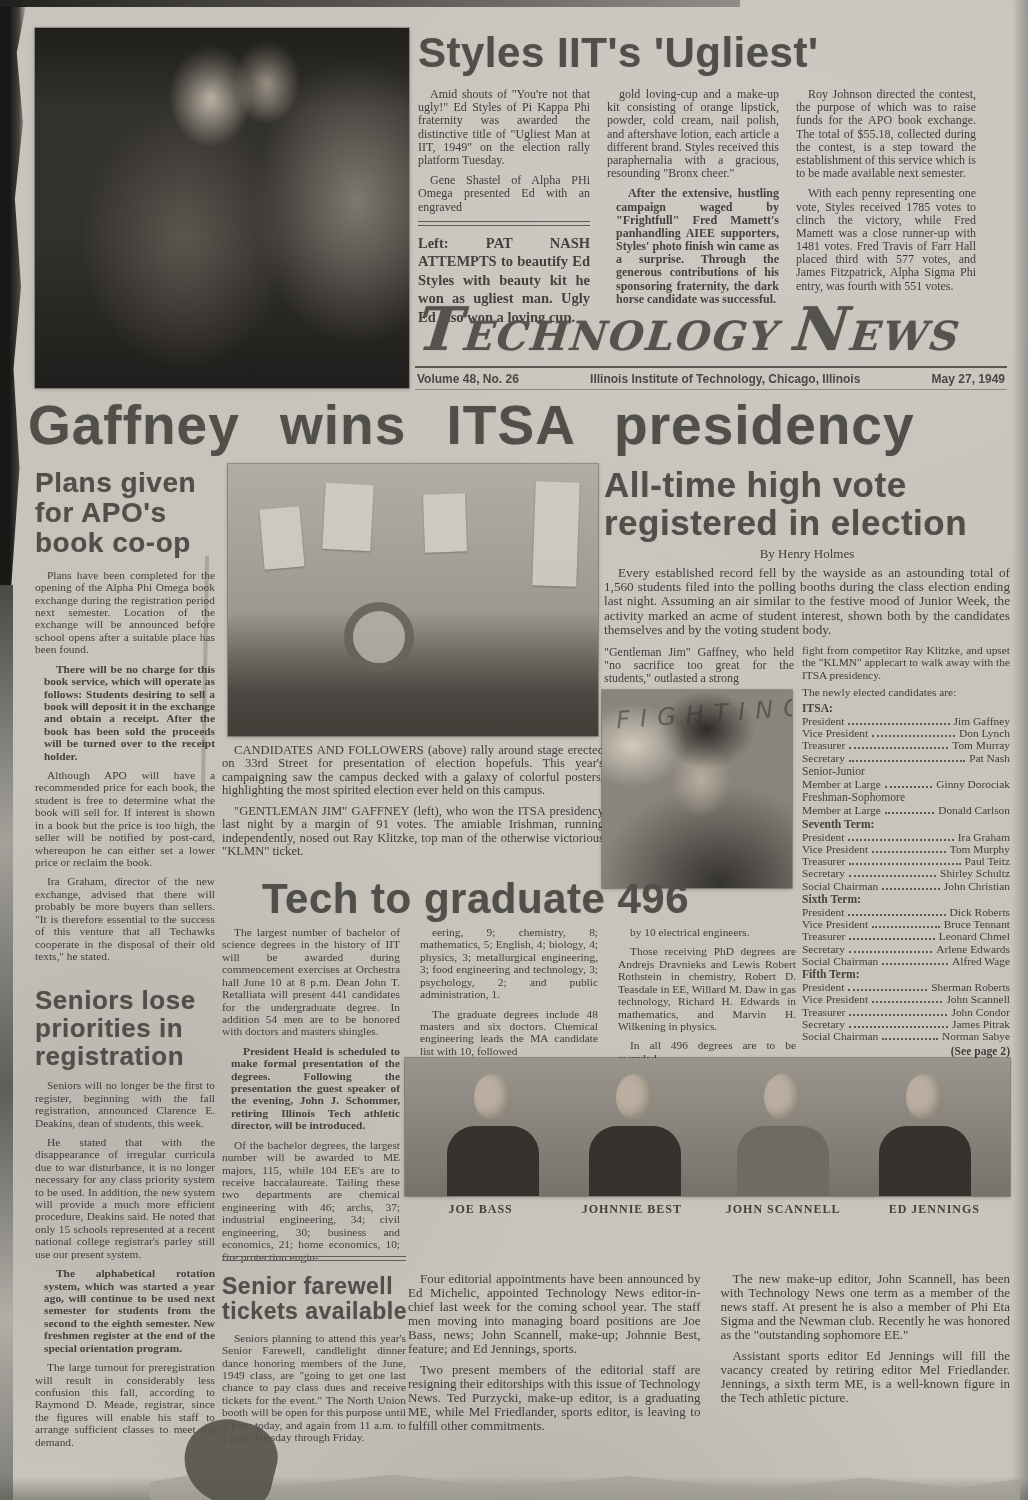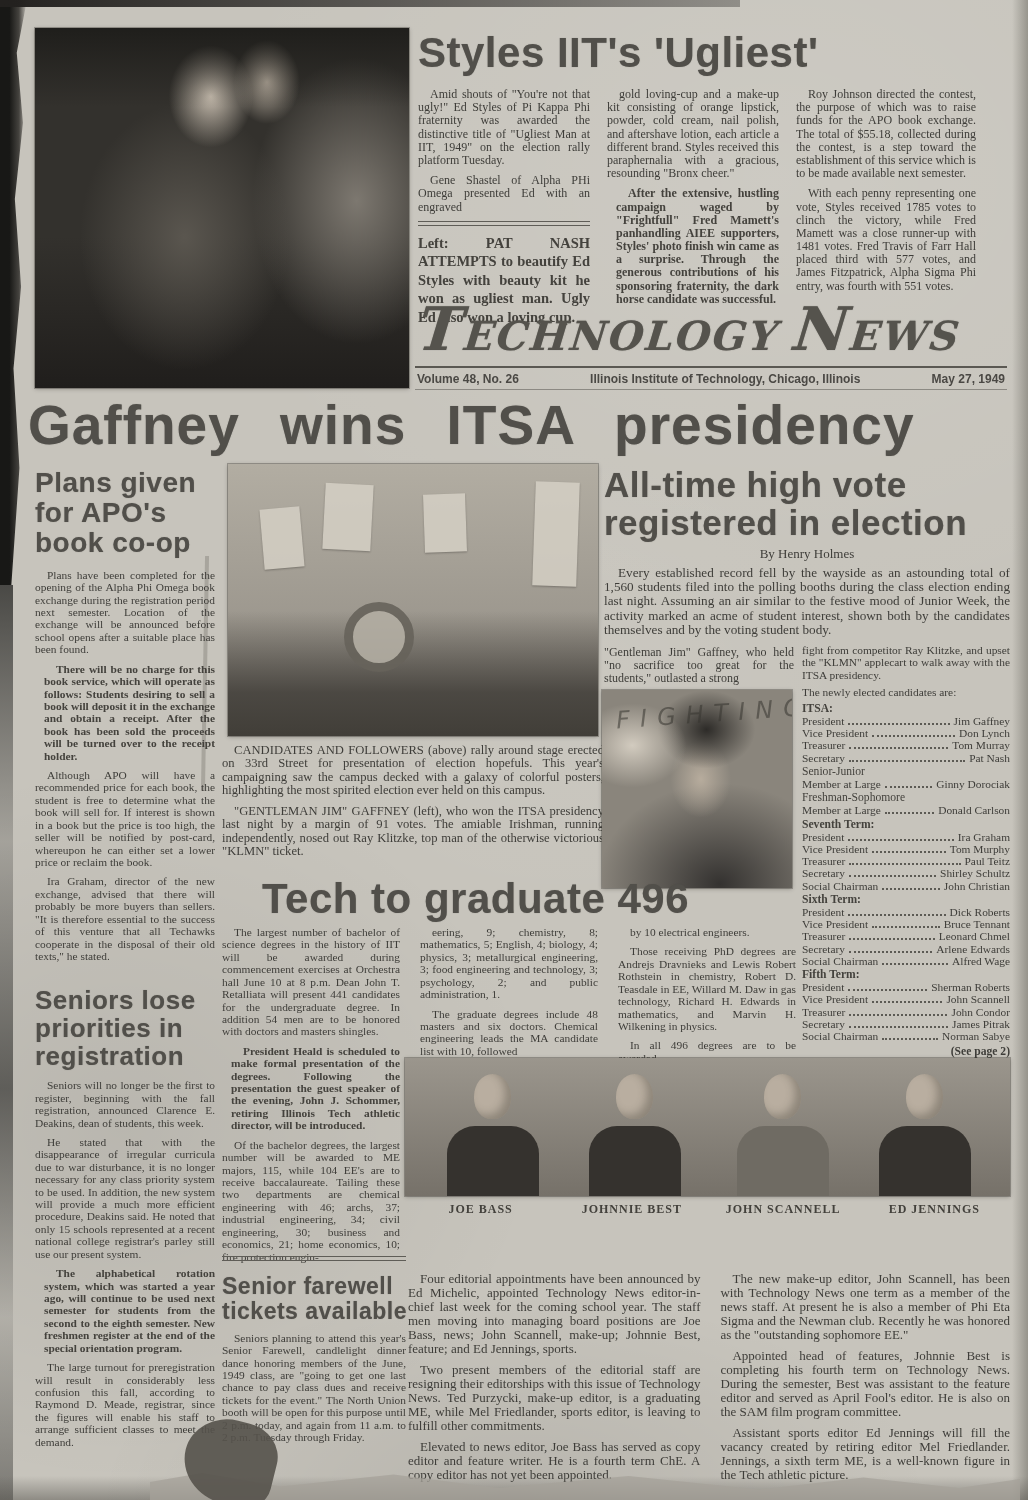--- a/index.html
+++ b/index.html
@@ -359,25 +359,23 @@
     <span>JOE BASS</span>
     <span>JOHNNIE BEST</span>
     <span>JOHN SCANNELL</span>
     <span>ED JENNINGS</span>
   </div>
 
   <div class="abs" style="left:408px; top:1272px; width:602px; display:flex; gap:20px;">
     <div class="bodycol sz-l" style="width:296px;">
       <p>Four editorial appointments have been announced by Ed Michelic, appointed Technology News editor-in-chief last week for the coming school year. The staff men moving into managing board positions are Joe Bass, news; John Scannell, make-up; Johnnie Best, feature; and Ed Jennings, sports.</p>
       <p>Two present members of the editorial staff are resigning their editorships with this issue of Technology News. Ted Purzycki, make-up editor, is a graduating ME, while Mel Friedlander, sports editor, is leaving to fulfill other commitments.</p>
-      <p>Elevated to news editor, Joe Bass has served as copy editor and feature writer. He is a fourth term ChE. A copy editor has not yet been appointed.</p>
     </div>
     <div class="bodycol sz-l" style="width:293px;">
       <p>The new make-up editor, John Scannell, has been with Technology News one term as a member of the news staff. At present he is also a member of Phi Eta Sigma and the Newman club. Recently he was honored as the "outstanding sophomore EE."</p>
-      <p>Appointed head of features, Johnnie Best is completing his fourth term on Technology News. During the semester, Best was assistant to the feature editor and served as April Fool's editor. He is also on the SAM film program committee.</p>
       <p>Assistant sports editor Ed Jennings will fill the vacancy created by retiring editor Mel Friedlander. Jennings, a sixth term ME, is a well-known figure in the Tech athletic picture.</p>
     </div>
   </div>
 
   <div class="abs rule-double" style="left:222px; top:1256px; width:184px;"></div>
   <div class="abs" style="left:222px; top:1274px; width:184px;">
     <div class="headline" style="font-size:23px;">
       <div class="nowrap">Senior farewell</div>
       <div class="nowrap">tickets available</div>
     </div>

